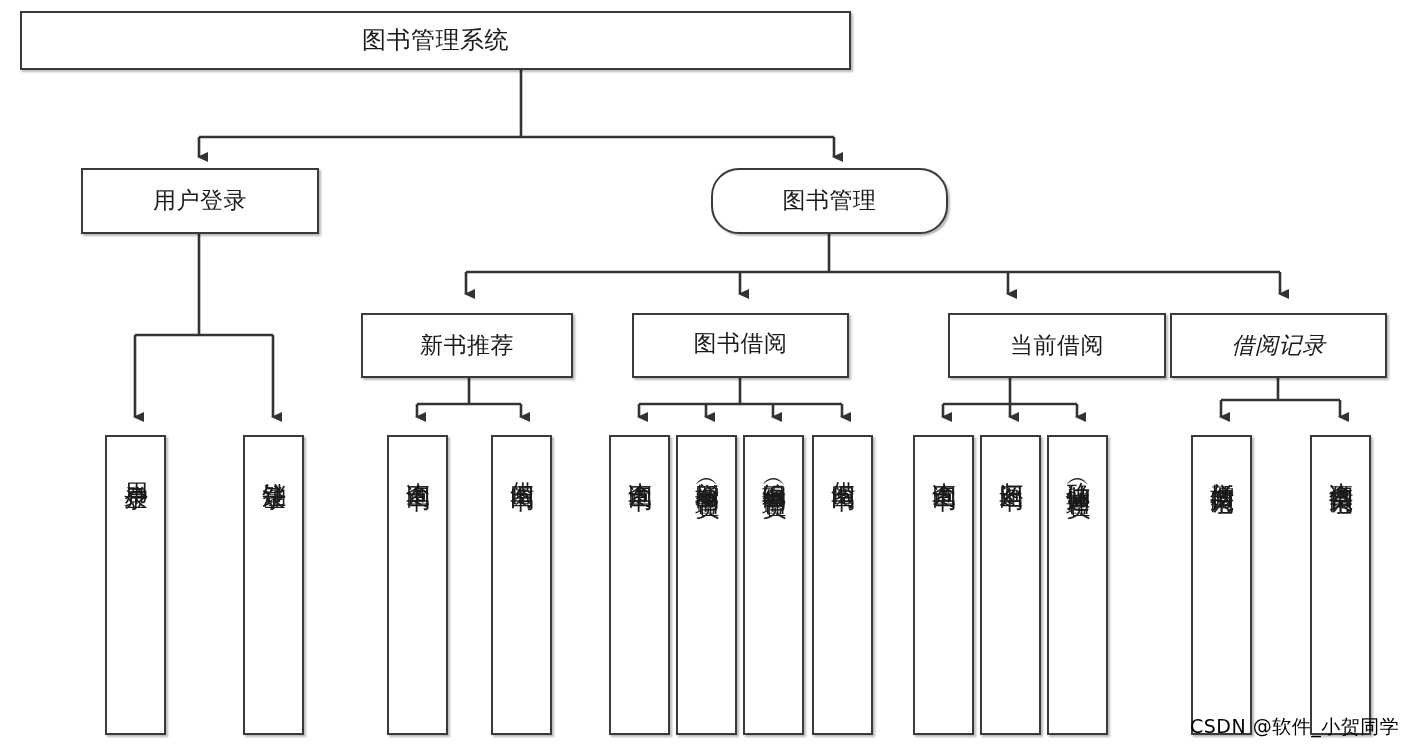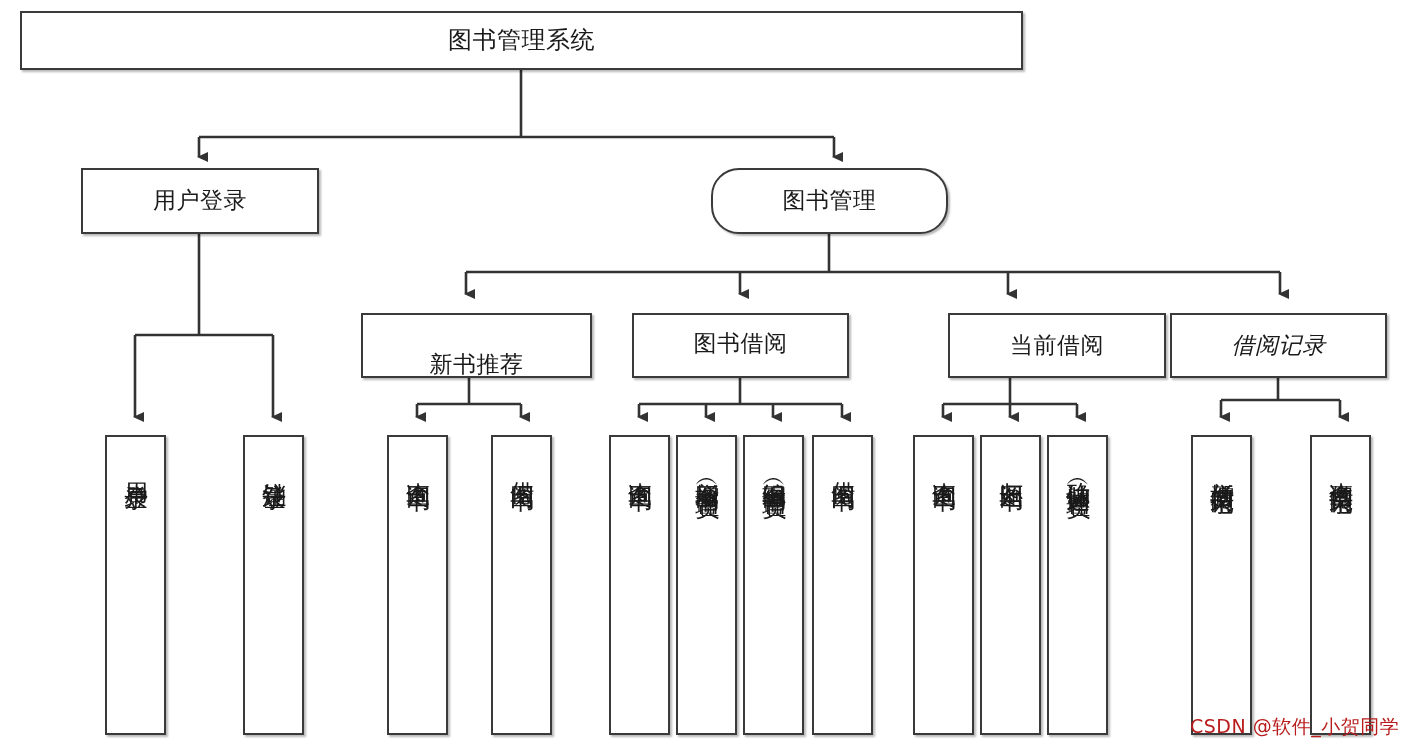--- a/index.html
+++ b/index.html
@@ -57,21 +57,21 @@
     line-height: 1.22;
     letter-spacing: 2px;
     white-space: nowrap;
   }
   .node.root .label { font-size: 24px; }
   #watermark {
     position: absolute;
     left: 1190px;
     top: 714px;
     font-size: 19px;
-    color: #b91c1c;
+    color: #000000;
     letter-spacing: 0.5px;
     white-space: nowrap;
     font-family: "DejaVu Sans", "Liberation Sans", sans-serif;
   }
 </style>
 </head>
 <body>
 
 <div id="canvas">
 
@@ -118,32 +118,32 @@
       <path d="M1010,404 L1010,417" marker-end="url(#arrow)"></path>
       <path d="M1077,404 L1077,417" marker-end="url(#arrow)"></path>
 
       <path d="M1278,378 L1278,400"></path>
       <path d="M1221,400 L1340,400"></path>
       <path d="M1221,400 L1221,417" marker-end="url(#arrow)"></path>
       <path d="M1340,400 L1340,417" marker-end="url(#arrow)"></path>
     </g>
   </svg>
 
-  <div class="node horiz root" style="left:20px; top:11px; width:1003px; height:59px;">
+  <div class="node horiz root" style="left:20px; top:11px; width:831px; height:59px;">
     <span class="label">图书管理系统</span>
   </div>
 
   <div class="node horiz" style="left:81px; top:168px; width:238px; height:66px;">
     <span class="label">用户登录</span>
   </div>
   <div class="node horiz" style="left:711px; top:168px; width:237px; height:66px;border-radius:28px;">
     <span class="label">图书管理</span>
   </div>
 
-  <div class="node horiz" style="left:361px; top:313px; width:231px; height:65px;align-items:flex-end;">
+  <div class="node horiz" style="left:361px; top:313px; width:212px; height:65px;">
     <span class="label">新书推荐</span>
   </div>
   <div class="node horiz" style="left:632px; top:313px; width:217px; height:65px;font-family:Liberation Mono, monospace;">
     <span class="label">图书借阅</span>
   </div>
   <div class="node horiz" style="left:948px; top:313px; width:218px; height:65px;">
     <span class="label">当前借阅</span>
   </div>
   <div class="node horiz" style="left:1170px; top:313px; width:217px; height:65px;font-style:italic;">
     <span class="label">借阅记录</span>

